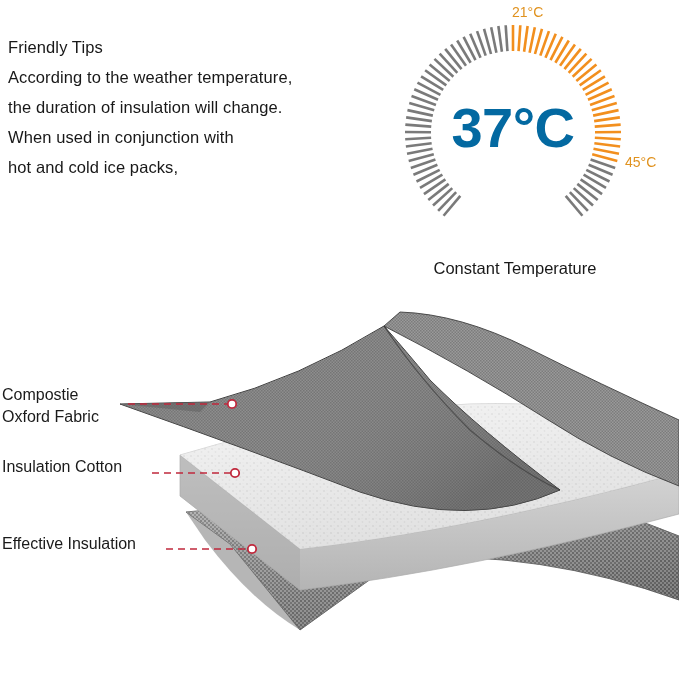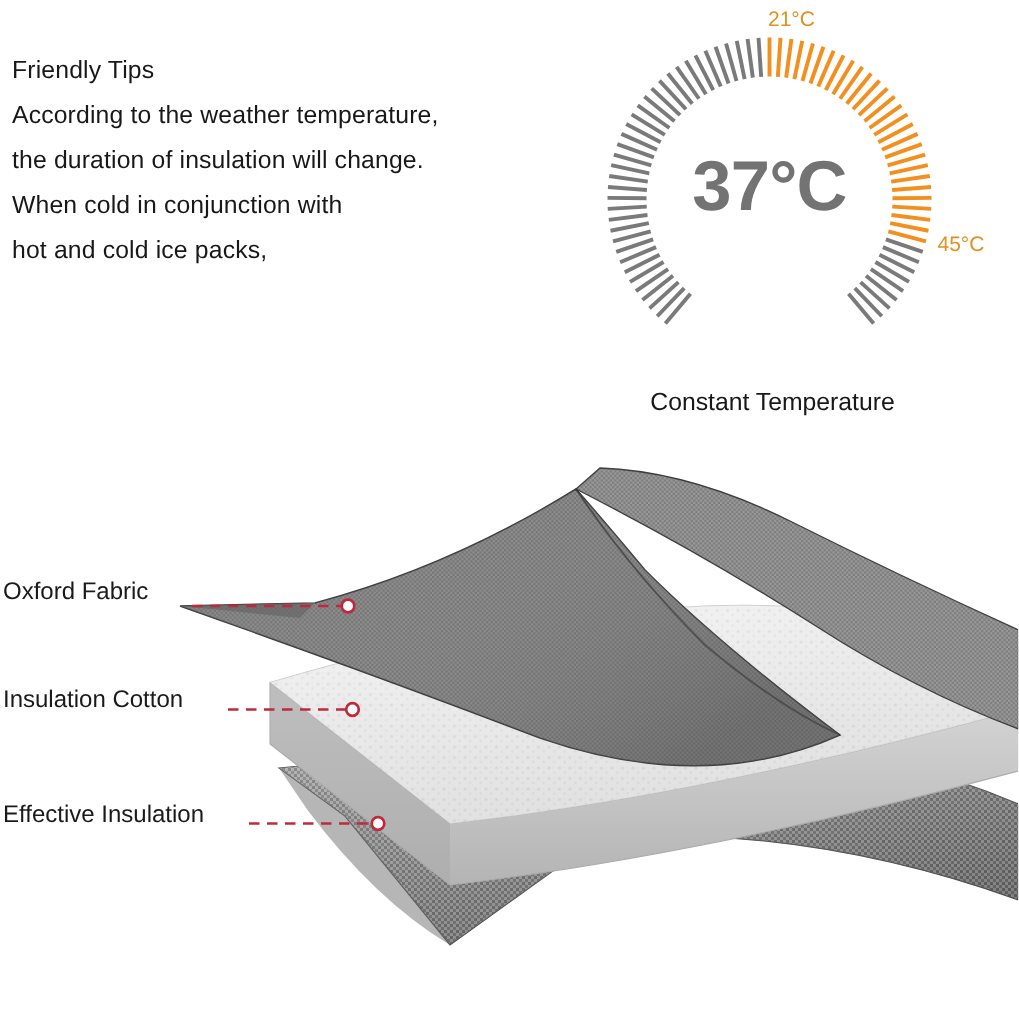--- a/index.html
+++ b/index.html
@@ -48,23 +48,23 @@
     width: 250px;
     height: 250px;
     overflow: visible;
   }
   .gauge-value {
     position: absolute;
     left: 0;
     top: 96px;
     width: 246px;
     text-align: center;
-    font-size: 47px;
+    font-size: 56px;
     font-weight: bold;
-    color: #737373;
+    color: #0369a1;
     letter-spacing: -0.5px;
     line-height: 1;
   }
   .gauge-label {
     position: absolute;
     font-size: 14px;
     color: #E0921F;
     white-space: nowrap;
   }
   .gauge-label-min {
@@ -125,21 +125,21 @@
 </style>
 </head>
 <body>
 
 <div id="page">
 
   <div class="tips-block">
     <div class="tips-line">Friendly Tips</div>
     <div class="tips-line">According to the weather temperature,</div>
     <div class="tips-line">the duration of insulation will change.</div>
-    <div class="tips-line">When cold in conjunction with</div>
+    <div class="tips-line">When used in conjunction with</div>
     <div class="tips-line">hot and cold ice packs,</div>
   </div>
 
   <div class="gauge-wrap">
     <svg class="gauge-svg" viewBox="0 0 250 250">
       <g id="tick-group">
           <line x1="70.29" y1="191.82" x2="53.58" y2="211.73" stroke="#7A7A7A" stroke-width="2.6" stroke-linecap="butt"></line>
           <line x1="66.15" y1="188.10" x2="48.13" y2="206.83" stroke="#7A7A7A" stroke-width="2.6" stroke-linecap="butt"></line>
           <line x1="62.28" y1="184.10" x2="43.02" y2="201.58" stroke="#7A7A7A" stroke-width="2.6" stroke-linecap="butt"></line>
           <line x1="58.68" y1="179.86" x2="38.28" y2="195.99" stroke="#7A7A7A" stroke-width="2.6" stroke-linecap="butt"></line>
@@ -310,20 +310,21 @@
         <line x1="128" y1="404" x2="232" y2="404" stroke="#C0283C" stroke-width="1.6" stroke-dasharray="7 5"></line>
         <circle cx="232" cy="404" r="4.2" fill="#ffffff" stroke="#C0283C" stroke-width="1.8"></circle>
         <line x1="152" y1="473" x2="235" y2="473" stroke="#C0283C" stroke-width="1.6" stroke-dasharray="7 5"></line>
         <circle cx="235" cy="473" r="4.2" fill="#ffffff" stroke="#C0283C" stroke-width="1.8"></circle>
         <line x1="166" y1="549" x2="252" y2="549" stroke="#C0283C" stroke-width="1.6" stroke-dasharray="7 5"></line>
         <circle cx="252" cy="549" r="4.2" fill="#ffffff" stroke="#C0283C" stroke-width="1.8"></circle>
       </g>
   </svg>
 
   <div class="callout callout-1">
+    <div class="callout-text">Compostie</div>
     <div class="callout-text">Oxford Fabric</div>
   </div>
   <div class="callout callout-2">
     <div class="callout-text">Insulation Cotton</div>
   </div>
   <div class="callout callout-3">
     <div class="callout-text">Effective Insulation</div>
   </div>
 
 </div>

